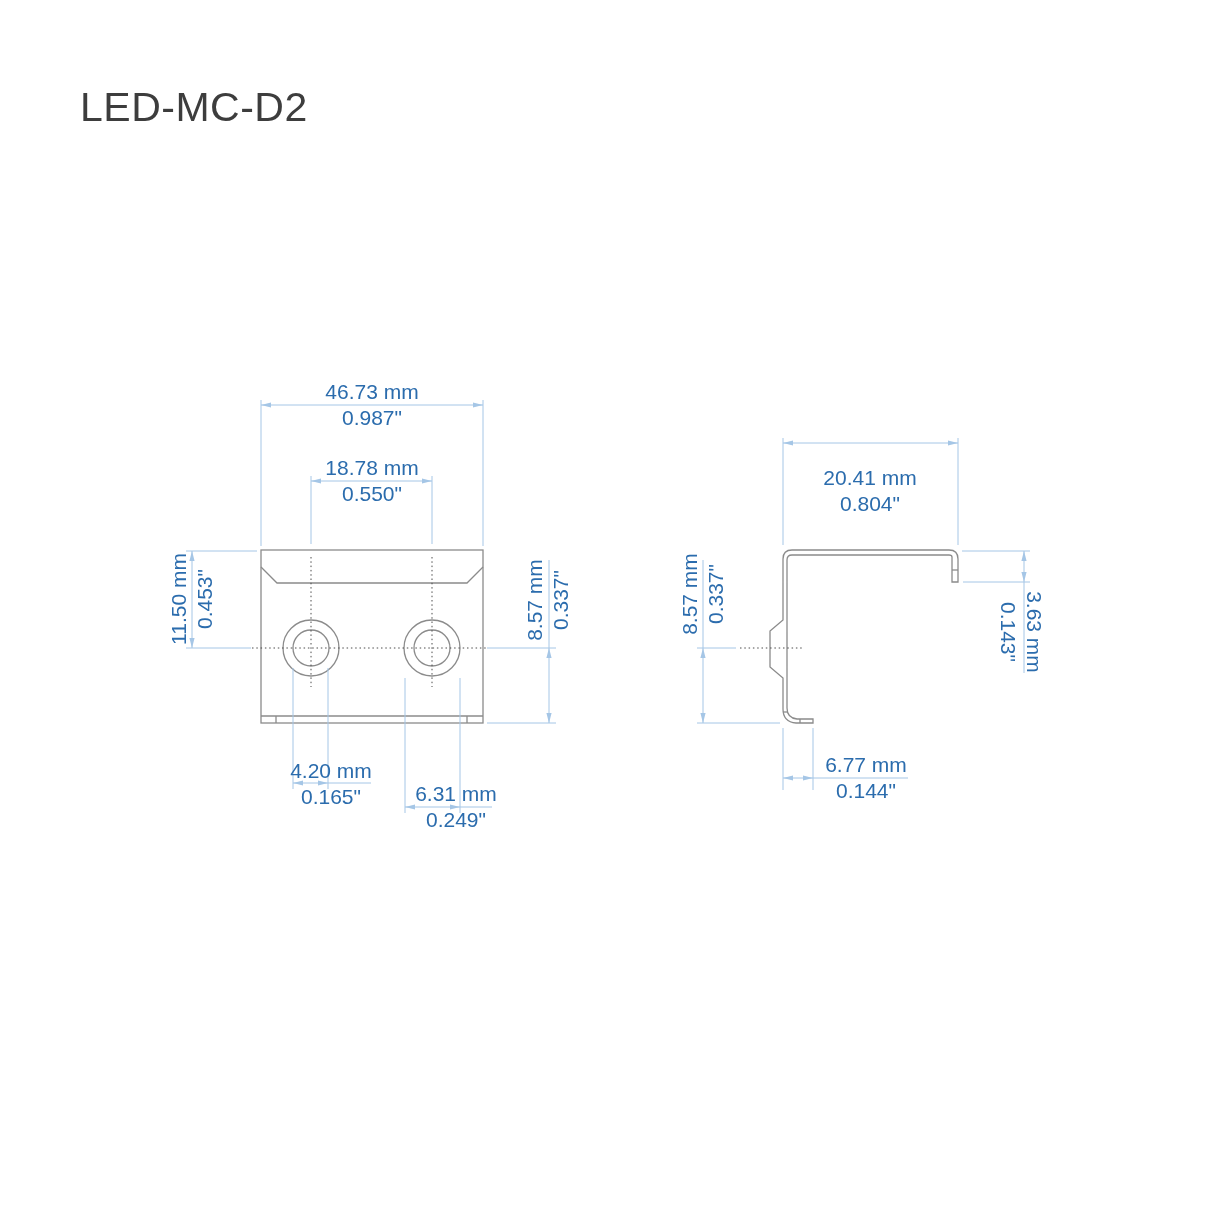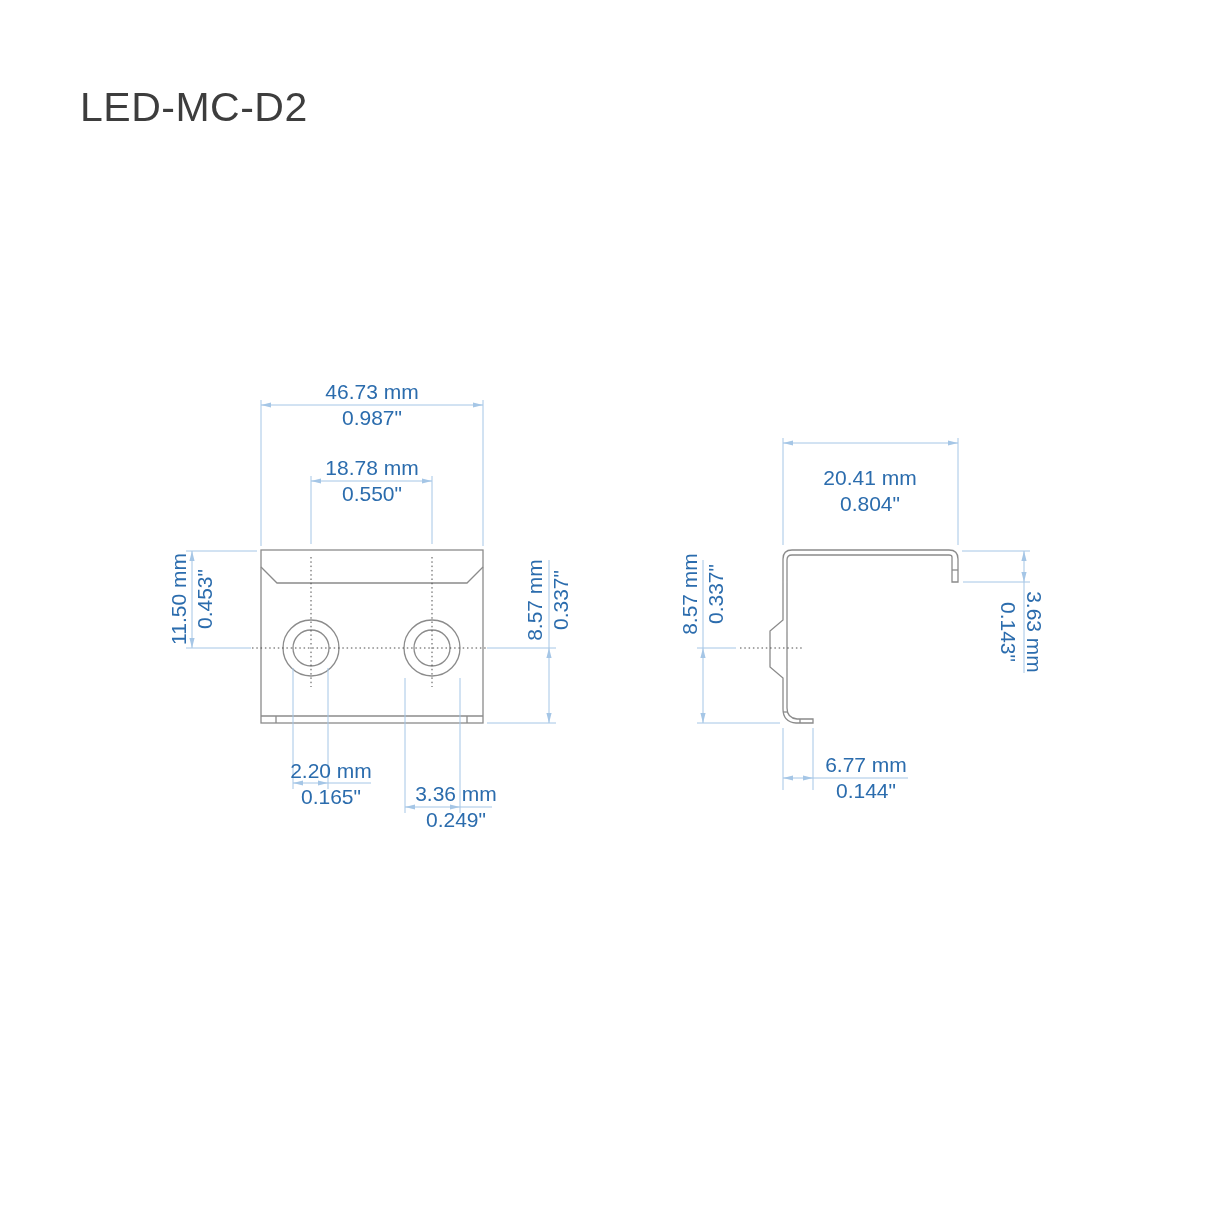--- a/index.html
+++ b/index.html
@@ -130,26 +130,26 @@
     <span>11.50 mm</span>
     <span>0.453"</span>
   </div>
 
   <div class="dim rot-ccw" style="left:548px;top:600px;">
     <span>8.57 mm</span>
     <span>0.337"</span>
   </div>
 
   <div class="dim" style="left:331px;top:784px;">
-    <span>2.20 mm</span>
+    <span>4.20 mm</span>
     <span>0.165"</span>
   </div>
 
   <div class="dim" style="left:456px;top:807px;">
-    <span>3.36 mm</span>
+    <span>6.31 mm</span>
     <span>0.249"</span>
   </div>
 
   <div class="dim" style="left:870px;top:443px;margin-top:48px;">
     <span>20.41 mm</span>
     <span>0.804"</span>
   </div>
 
   <div class="dim rot-ccw" style="left:703px;top:594px;">
     <span>8.57 mm</span>

